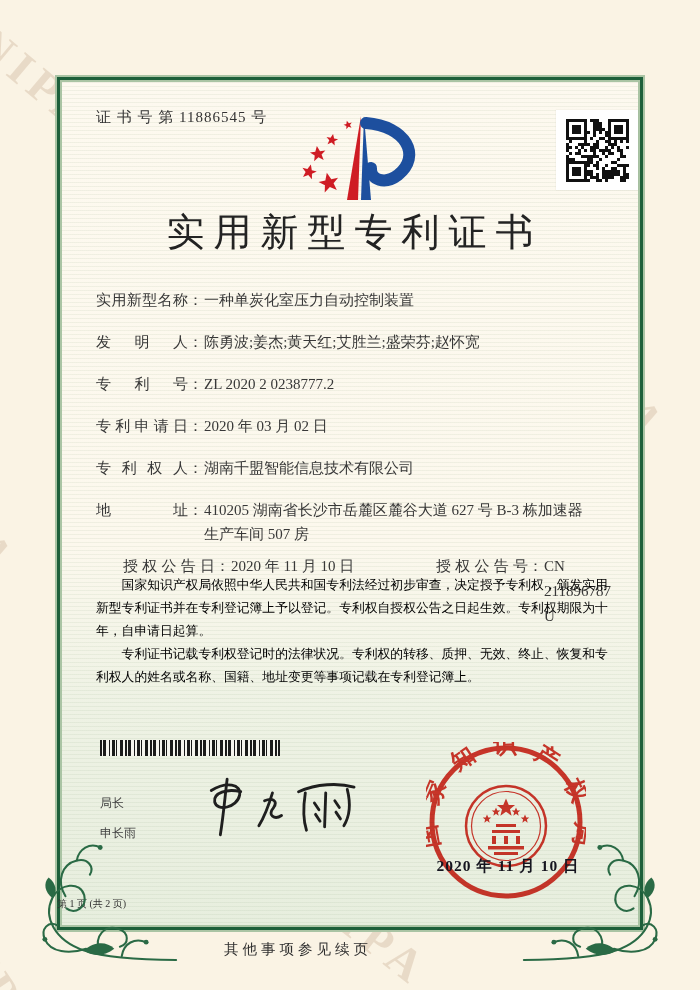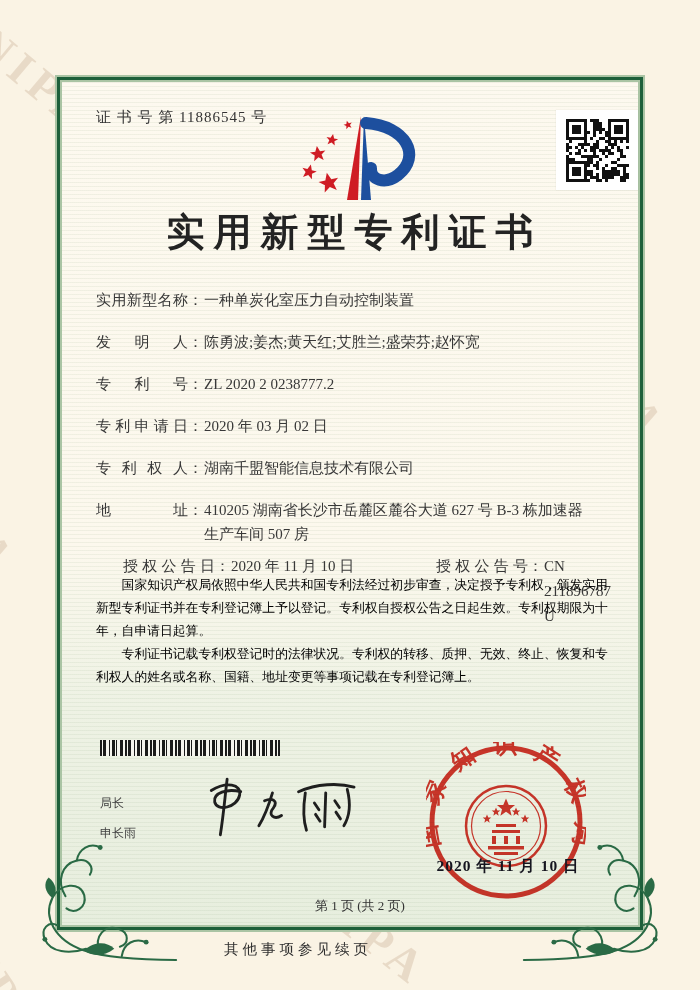--- a/index.html
+++ b/index.html
@@ -34,21 +34,21 @@
   .corner{position:absolute;width:150px;height:141px;z-index:6;}
   .corner-l{left:28px;top:836px;}
   .corner-r{left:522px;top:836px;transform:scaleX(-1);}
 
   
   .cert-no{position:absolute;left:96px;top:108px;font-size:15px;letter-spacing:1px;z-index:4;color:#333;}
   .logo{position:absolute;left:290px;top:110px;width:150px;height:96px;z-index:4;}
   .qr-box{position:absolute;left:556px;top:110px;width:82px;height:80px;background:#fff;z-index:4;
           display:flex;align-items:center;justify-content:center;box-shadow:0 0 1px rgba(0,0,0,.15);}
   .title{position:absolute;left:57px;top:207px;width:586px;text-align:center;z-index:4;
-         font-size:38px;font-weight:700;letter-spacing:9px;color:#232323;text-indent:9px;}
+         font-size:38px;font-weight:400;letter-spacing:9px;color:#232323;text-indent:9px;}
 
   
   .fields{position:absolute;left:96px;top:288px;width:517px;z-index:4;font-size:15px;color:#383838;}
   .f-row{display:flex;align-items:flex-start;line-height:25px;margin-bottom:17px;}
   .f-label{display:inline-block;width:92px;text-align:justify;text-align-last:justify;text-justify:inter-character;flex:none;}
   .f-colon{flex:none;width:16px;}
   .f-value{flex:1;}
   .row-address{margin-bottom:8px;line-height:24px;}
   .row-address .f-value{max-width:384px;}
   .f-row.grant{margin-bottom:0;}
@@ -64,21 +64,21 @@
   .barcode{position:absolute;left:100px;top:740px;width:180px;height:16px;z-index:4;background:
     repeating-linear-gradient(90deg,#1b1b1b 0 2px,#f6f5ef 2px 3px,#1b1b1b 3px 6px,#f6f5ef 6px 9px,
       #1b1b1b 9px 10px,#f6f5ef 10px 12px,#1b1b1b 12px 15px,#f6f5ef 15px 16px,#1b1b1b 16px 17px,#f6f5ef 17px 20px,
       #1b1b1b 20px 23px,#f6f5ef 23px 25px);}
   .signoff{position:absolute;left:100px;top:788px;z-index:4;font-size:12px;color:#404040;line-height:30px;}
   .signature{position:absolute;left:192px;top:758px;width:170px;height:98px;z-index:5;}
   .seal{position:absolute;left:426px;top:742px;width:160px;height:160px;z-index:5;opacity:.93;mix-blend-mode:multiply;}
   .seal-date{position:absolute;left:420px;top:856px;width:176px;text-align:center;z-index:6;
              font-size:15.5px;font-weight:700;letter-spacing:1px;color:#15151f;}
 
-  .page-info{position:absolute;left:67px;top:897px;width:586px;text-align:center;z-index:4;font-size:13px;color:#333;}
+  .page-info{position:absolute;left:57px;top:897px;width:586px;text-align:left;z-index:4;font-size:10px;color:#333;}
   .footer-note{position:absolute;left:0;top:940px;width:596px;text-align:center;z-index:4;
                font-size:14.5px;letter-spacing:4px;color:#2f2f2f;}
 </style>
 </head>
 <body>
 
 <div class="page">
 
   <span class="wm wm1">CNIPA</span>
   <span class="wm wm2">CNIPA</span>

